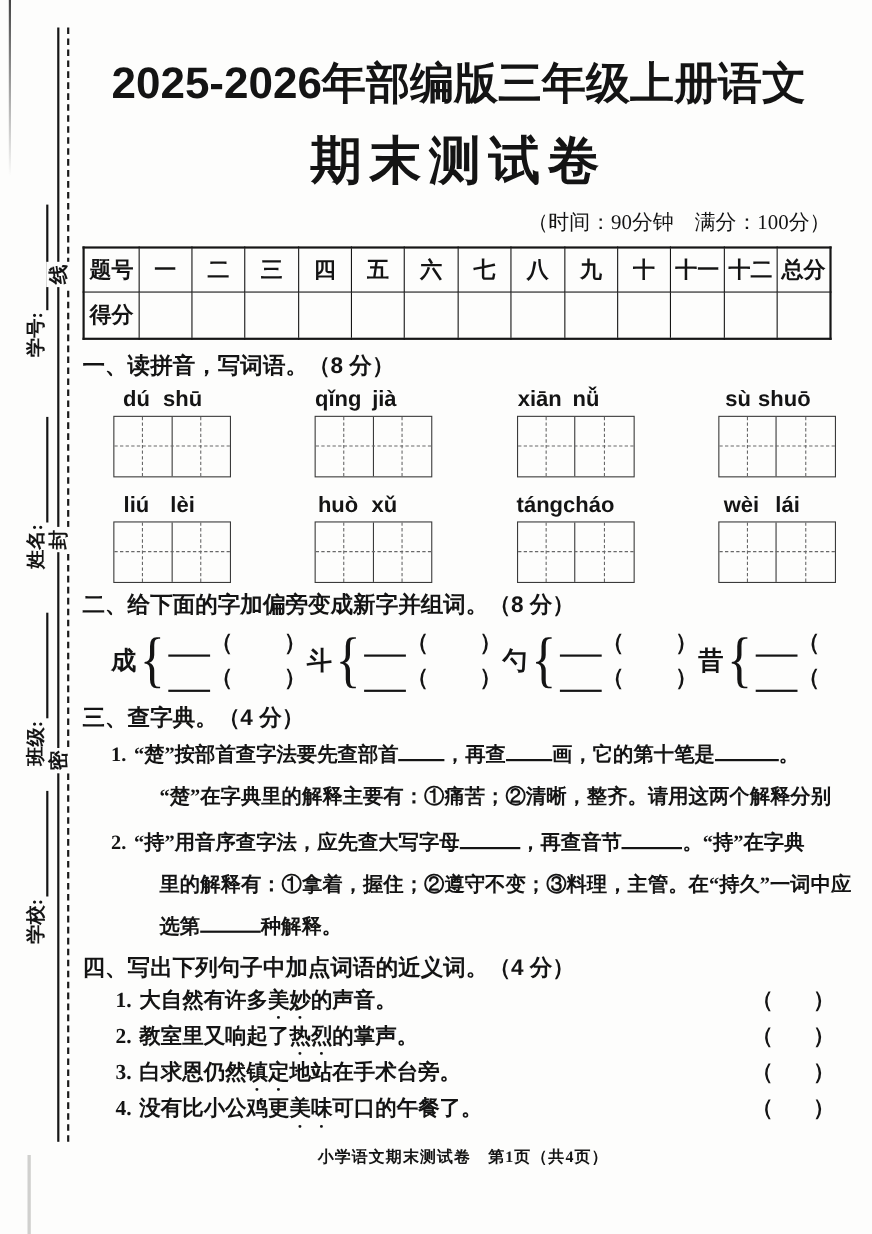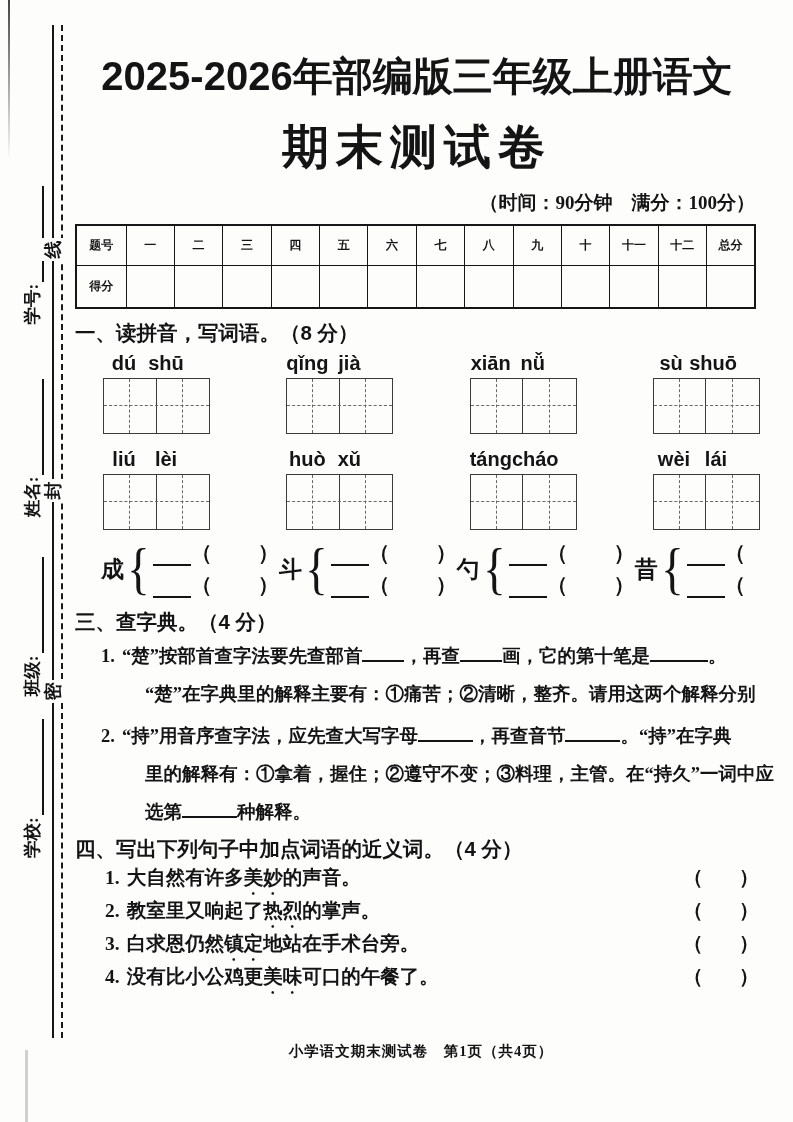--- a/index.html
+++ b/index.html
@@ -22,24 +22,24 @@
            font-size:17.5px;font-weight:700;white-space:nowrap}
   .munit{display:flex;align-items:flex-end}
   .mblank{display:inline-block;width:96px;height:15px;border-bottom:2px solid #141414;margin-left:2px}
 
   
   .content{position:absolute;left:75px;top:0;width:684px}
   .t1{font-family:"Liberation Sans",sans-serif;font-weight:800;font-size:40px;line-height:48px;
       text-align:center;margin-top:52px}
   .t2{font-family:Liberation Serif, serif;font-weight:900;font-size:47px;line-height:56px;
       text-align:center;letter-spacing:7px;margin-top:19px}
-  .meta{font-size:19px;font-weight:700;text-align:right;margin-top:16px;line-height:24px;padding-right:4px}
+  .meta{font-size:19px;font-weight:400;text-align:right;margin-top:16px;line-height:24px;padding-right:4px}
 
   table.score{border-collapse:collapse;width:681px;margin-top:9px;table-layout:fixed;
-              font-family:"Liberation Sans",sans-serif;font-weight:700;font-size:12px;text-align:center;
+              font-family:"Liberation Sans",sans-serif;font-weight:700;font-size:20px;text-align:center;
               border:2.5px solid #161616}
   table.score td{border:1.6px solid #161616;height:40px;overflow:hidden}
   table.score tr.r2 td{height:43px}
 
   .shead{font-family:"Liberation Sans",sans-serif;font-weight:800;font-size:20.5px;line-height:23px;white-space:nowrap}
   .shead.h1m{margin-top:12px}.shead.h2m{margin-top:8px}.shead.h3m{margin-top:8px}.shead.h4m{margin-top:6px}
 
   
   .prow{display:flex;justify-content:space-between;padding:0 22px 0 28px}
   .prow.p1{margin-top:8px}.prow.p2{margin-top:14px}
@@ -254,20 +254,21 @@
           </div>
           <div class="tian">
             <i class="vsep"></i>
             <i class="vd1"></i>
             <i class="vd2"></i>
             <i class="hd"></i>
           </div>
         </div>
       </div>
 
+    <div class="shead h2m">二、给下面的字加偏旁变成新字并组词。（8 分）</div>
     <div class="s2row" id="s2row">
         <div class="bgroup">
           <span class="bchar">成</span>
           <span class="bbrace">{</span>
           <div class="bcol">
             <div class="b2line">
               <span class="ul"></span>
               <span>（</span>
               <span class="sp"></span>
               <span>）</span>

